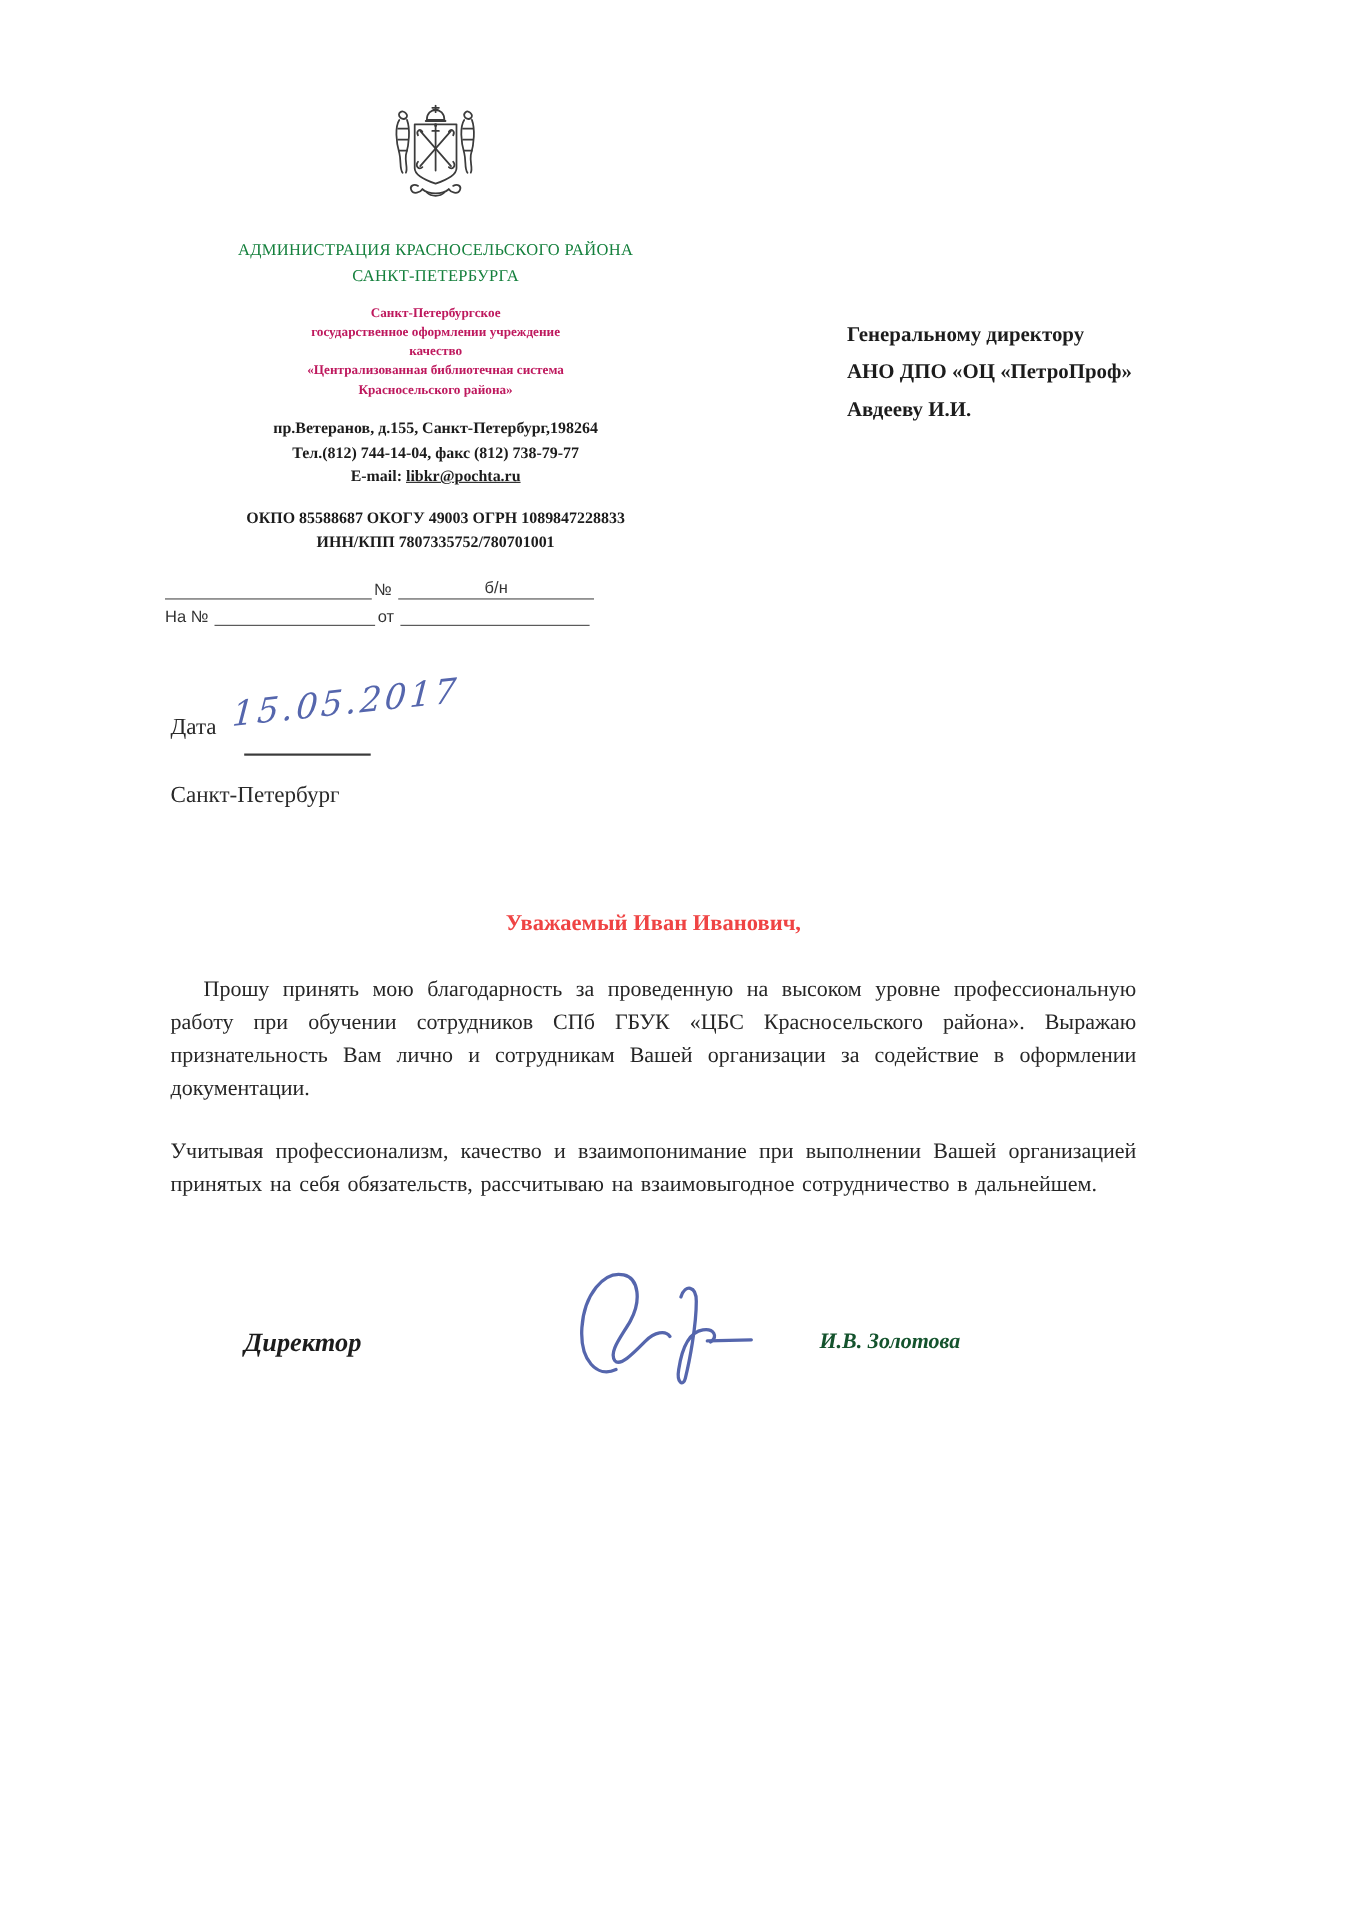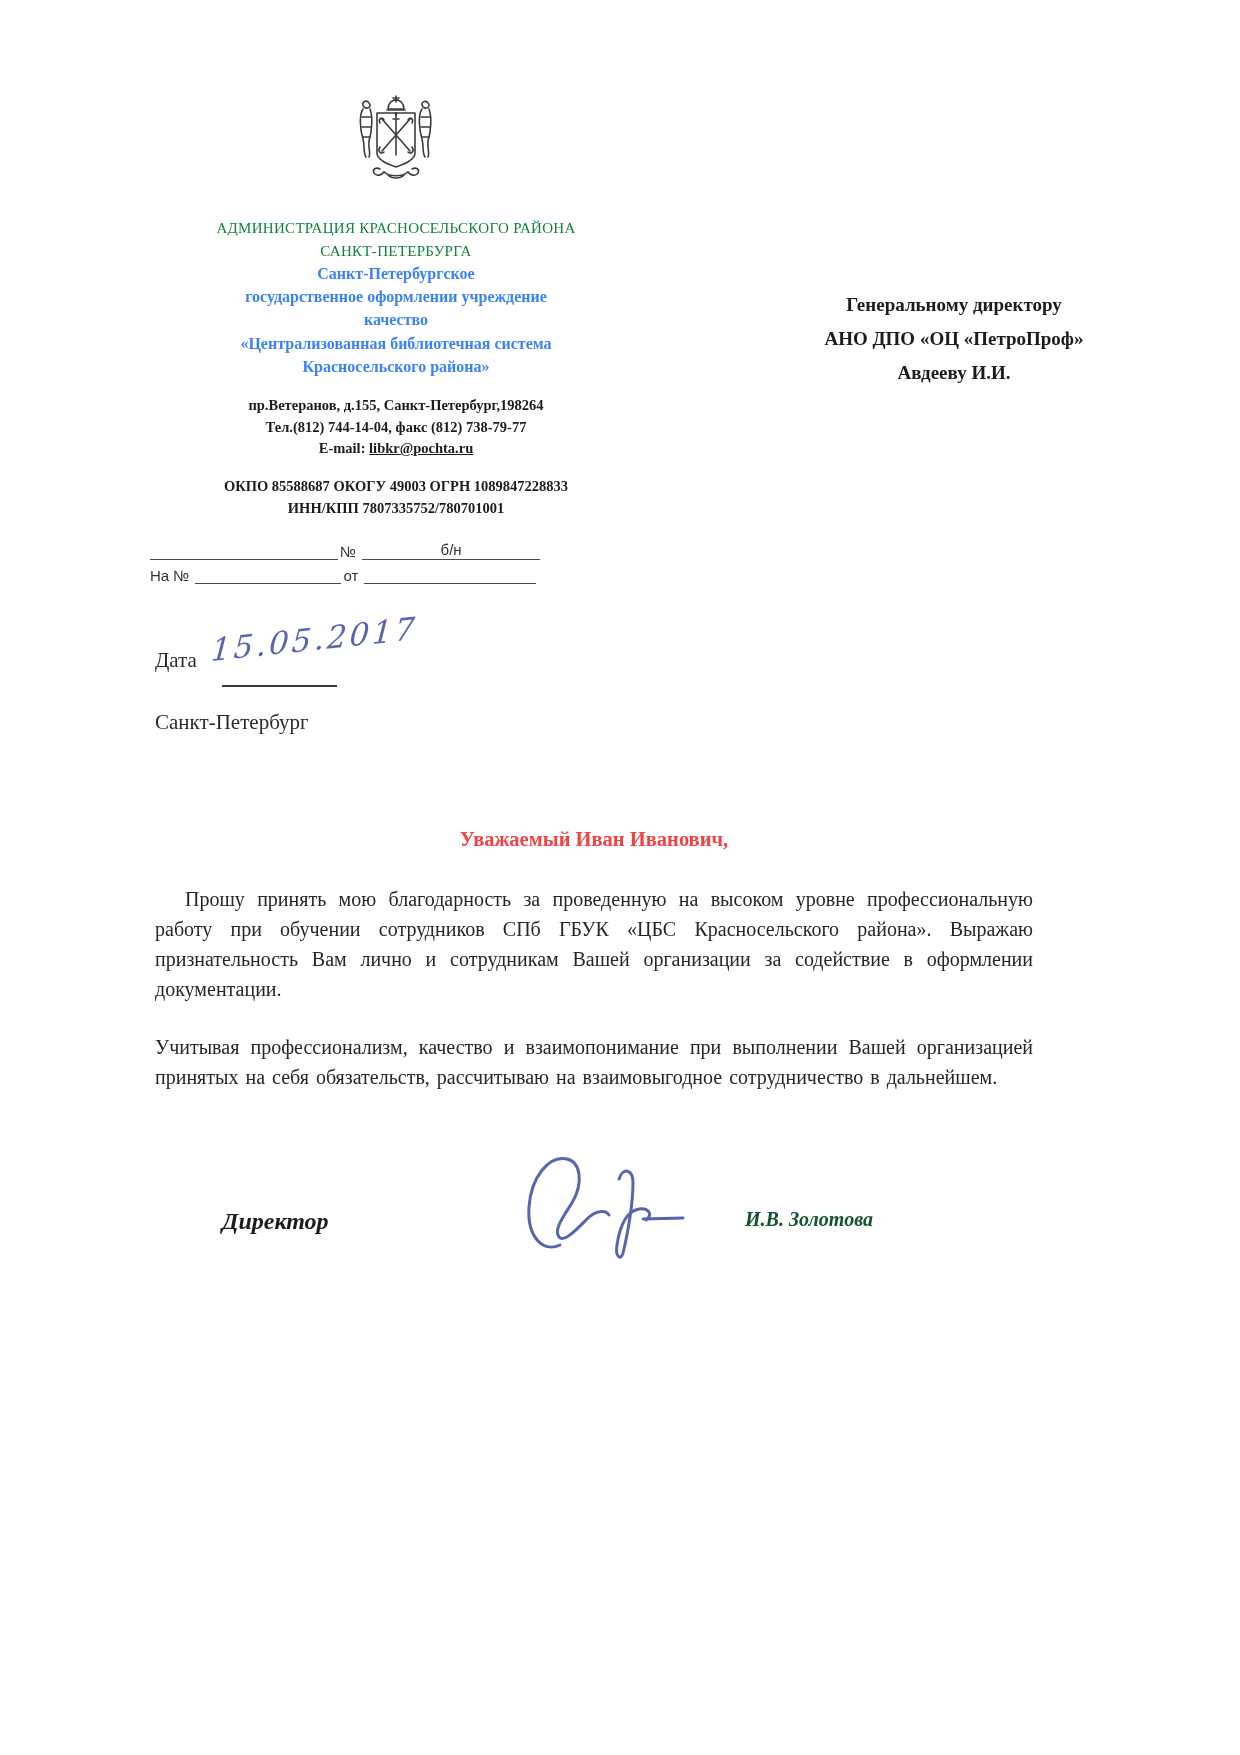--- a/index.html
+++ b/index.html
@@ -12,39 +12,39 @@
     color:#222222;
     overflow:hidden;
   }
   
   .letterhead {
     position:absolute; left:150px; top:95px; width:492px;
     text-align:center;
   }
   .emblem-wrap { width:92px; margin:0 auto; }
   .admin-block { margin-top:22px; font-size:15px; line-height:1.5; letter-spacing:0.3px; color:#15803d; }
-  .org-block { margin-top:0; font-size:16px; font-weight:bold; line-height:1.45; color:#3b82f6; }
+  .org-block { margin-top:14px; font-size:12px; font-weight:bold; line-height:1.45; color:#be185d; }
   .contact-block { margin-top:17px; font-size:14.5px; font-weight:bold; line-height:1.5; color:#1c1c1c; }
   .email-link { text-decoration:underline; }
   .codes-block { margin-top:16px; font-size:14.5px; font-weight:bold; line-height:1.5; color:#1c1c1c; }
   
   .ref-block {
     margin-top:16px;
     font-family:"Liberation Sans", sans-serif;
     font-size:15px; color:#333;
     text-align:left;
   }
   .ref-row { display:flex; align-items:flex-end; height:24px; }
   .ref-line { border-bottom:1.5px solid #4a4a4a; height:18px; }
   .ref-label { padding:0 6px 0 2px; white-space:nowrap; }
   .ref-value { text-align:center; font-size:15px; }
   
   .addressee {
     position:absolute; left:770px; top:288px; width:368px;
-    text-align:center; font-size:19px; font-weight:bold;
+    text-align:left; font-size:19px; font-weight:bold;
     line-height:1.8; color:#1c1c1c;
   }
   
   .date-row { position:absolute; left:155px; top:648px; font-size:21px; color:#2a2a2a; }
   .date-underline { position:absolute; left:222px; top:685px; width:115px; border-bottom:2px solid #3a3a3a; }
   .date-hand {
     position:absolute; left:210px; top:632px;
     font-family:"DejaVu Serif", serif;
     font-style:italic; font-size:31px; letter-spacing:3px;
     color:#5566ad;

